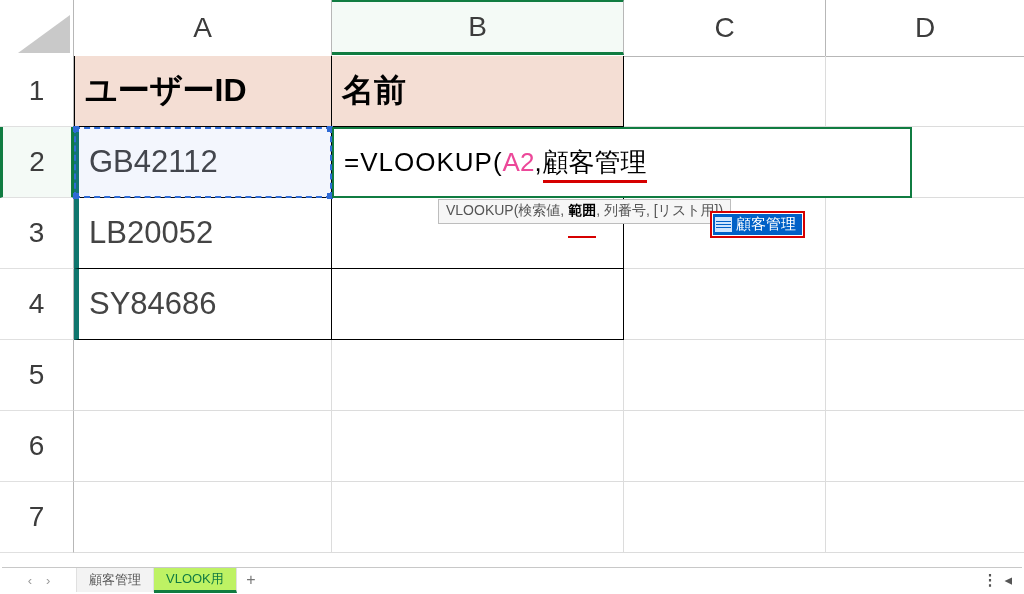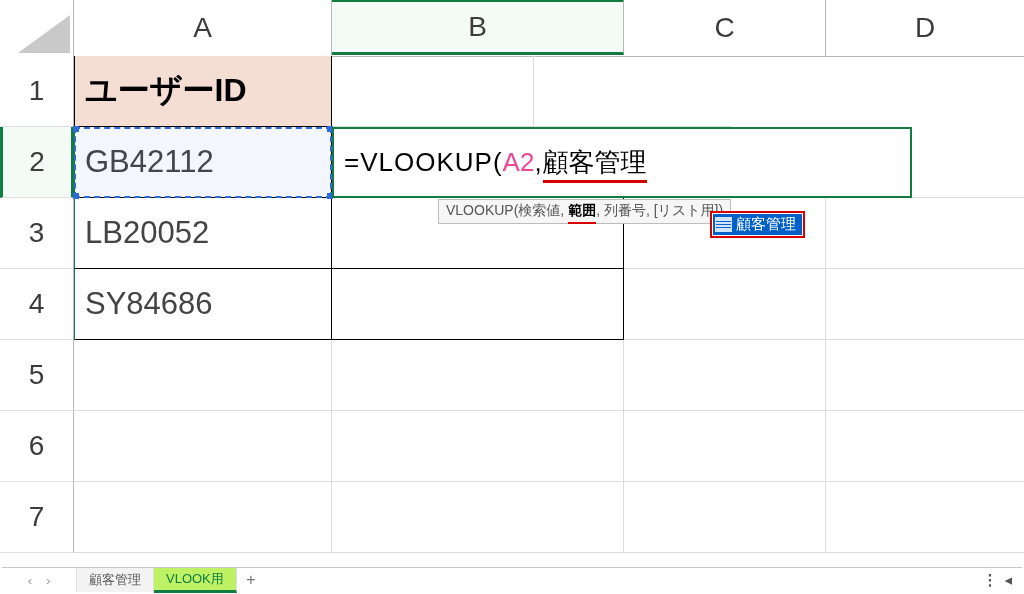--- a/index.html
+++ b/index.html
@@ -123,21 +123,21 @@
     font-weight: 700;
     color: #000;
     border-bottom: 1px solid #000;
     border-right: 1px solid #000;
     font-size: 32px;
   }
   .hdr-cell.first { border-left: 1px solid #000; }
 
   
   .databox {
-    border-left: 1px solid #0f766e;
+    border-left: 5px solid #0f766e;
     border-right: 1px solid #000;
     border-bottom: 1px solid #000;
   }
   .databox-B {
     border-right: 1px solid #000;
     border-bottom: 1px solid #000;
   }
 
   
   .ref-a2 {
@@ -190,21 +190,21 @@
     left: 364px;
     border: 1px solid #bdbdbd;
     background: #f6f6f6;
     font-size: 14px;
     padding: 2px 7px 3px 7px;
     white-space: nowrap;
     color: #555;
     z-index: 5;
   }
   .fn-tooltip .bold { font-weight: 700; color: #000; }
-  .fn-tooltip .ru { border-bottom: 2px solid #d60000; padding-bottom: 4px; }
+  .fn-tooltip .ru { border-bottom: 2px solid #d60000; padding-bottom: 18px; }
 
   
   .suggest {
     position: absolute;
     top: 155px;
     left: 636px;
     border: 2px solid #d60000;
     padding: 1px;
     z-index: 6;
     background: #fff;
@@ -309,20 +309,21 @@
   <div class="row-head">4</div>
   <div class="row-head">5</div>
   <div class="row-head">6</div>
   <div class="row-head">7</div>
 </div>
 
 <div class="grid">
 
   <div class="grow">
     <div class="cell cA hdr-cell first">ユーザーID</div>
+    <div class="cell cB hdr-cell">名前</div>
     <div class="cell cC"></div>
     <div class="cell cD"></div>
   </div>
 
   <div class="grow">
     <div class="cell cA databox">GB42112</div>
     <div class="cell cB databox-B"></div>
     <div class="cell cC"></div>
     <div class="cell cD"></div>
   </div>

